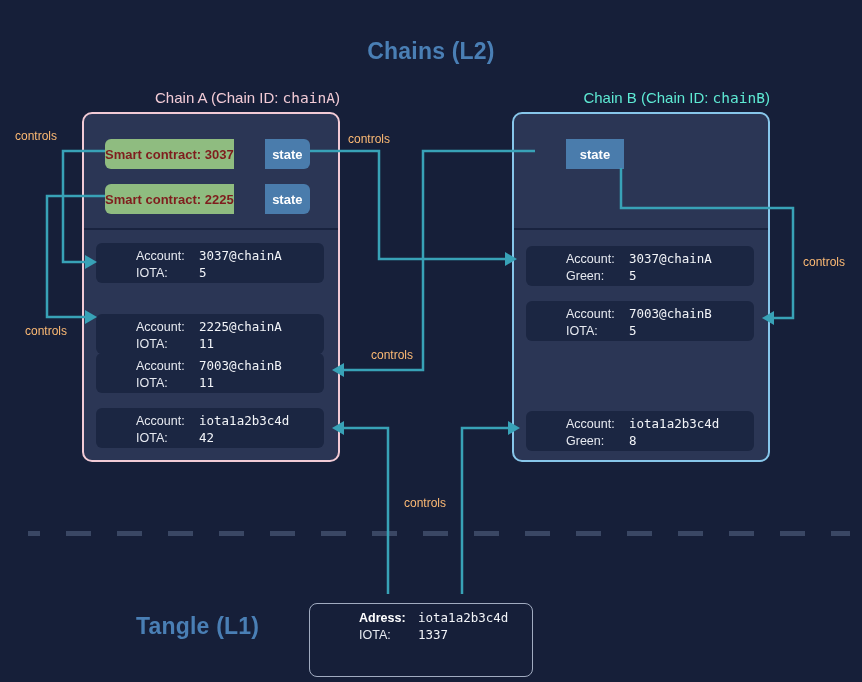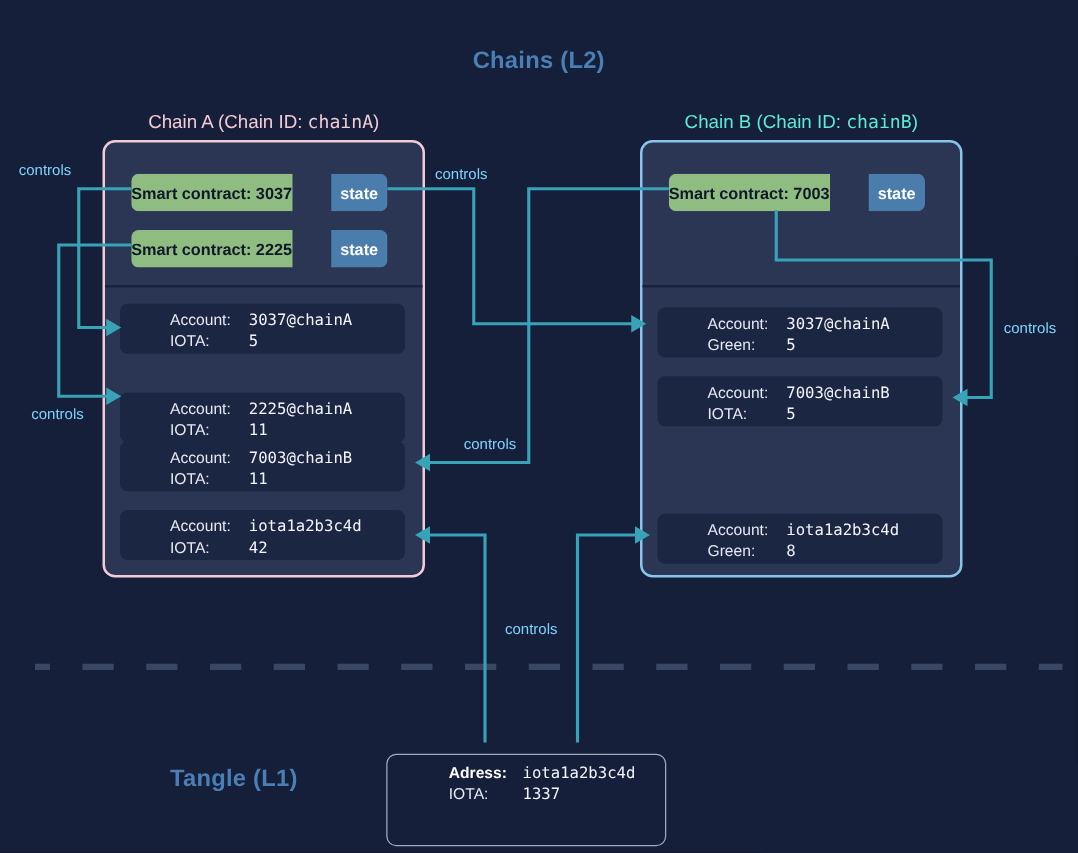--- a/index.html
+++ b/index.html
@@ -6,49 +6,49 @@
   #canvas{
     position:relative;width:862px;height:682px;overflow:hidden;
     background:#161F39;
     font-family:"Liberation Sans",sans-serif;
     -webkit-font-smoothing:antialiased;
   }
   .mono{font-family:"DejaVu Sans Mono",monospace;}
 
   
   .section-title{
-    position:absolute;color:#4A7FB5;font-weight:bold;font-size:19px;letter-spacing:.2px;
+    position:absolute;color:#4A7FB5;font-weight:bold;font-size:23px;letter-spacing:.2px;
   }
   #l2-title{top:38px;left:0;width:862px;text-align:center;}
   #l1-title{top:613px;left:136px;}
 
   
   .chain-title{
-    position:absolute;top:89px;width:258px;text-align:center;font-size:15px;white-space:nowrap;
+    position:absolute;top:89px;width:258px;text-align:right;font-size:15px;white-space:nowrap;
   }
   .chain-title .mono{font-size:14.5px;}
   #chain-a-title{left:82px;color:#F2CBD6;}
   #chain-b-title{left:512px;color:#5eead4;}
   .chain-box{
     position:absolute;top:112px;width:254px;height:346px;border-radius:10px;
     background:#2B3655;border:2px solid;
   }
   #chain-a-box{left:82px;border-color:#F2CBD6;}
   #chain-b-box{left:512px;border-color:#87C6EA;}
   .chain-divider{
     position:absolute;left:0;top:114px;width:100%;height:2px;background:#19233F;
   }
 
   
   .sc-pill{
     position:absolute;left:21px;width:205px;height:30px;border-radius:6px;
     display:flex;overflow:hidden;
   }
   .sc-label{
-    width:147px;background:#8FBC80;color:#0f172a;font-weight:bold;font-size:13px;
+    width:147px;background:#8FBC80;color:#7f1d1d;font-weight:bold;font-size:13px;
     display:flex;align-items:center;justify-content:center;white-space:nowrap;
   }
   .sc-state{
     width:58px;background:#4A7CAC;color:#FFFFFF;font-weight:bold;font-size:13px;
     display:flex;align-items:center;justify-content:center;margin-left:31px;
   }
 
   
   .acct{
     position:absolute;left:12px;width:228px;height:40px;border-radius:6px;
@@ -65,21 +65,21 @@
     border:1.5px solid rgba(186,196,216,0.85);box-sizing:border-box;
     padding:6px 0 0 49px;color:#E6E9F0;font-size:12.5px;
   }
   #l1-box .row{line-height:15.5px;white-space:nowrap;}
   #l1-box .lbl{display:inline-block;width:59px;}
   #l1-box .row:first-child .lbl{font-weight:bold;color:#FFFFFF;}
   #l1-box .val{font-family:"DejaVu Sans Mono",monospace;font-size:12.5px;color:#F2F4F8;}
 
   
   .controls-label{
-    position:absolute;color:#7dd3fc;font-size:12px;white-space:nowrap;
+    position:absolute;color:#fdba74;font-size:12px;white-space:nowrap;
   }
 
   
   #connectors{position:absolute;left:0;top:0;width:862px;height:682px;pointer-events:none;}
   .conn{stroke:#38A2B7;stroke-width:2.5;fill:none;}
   .arrow{fill:#38A2B7;stroke:none;}
   .dash-line{stroke:#3A4764;stroke-width:5;}
 </style>
 </head>
 <body>
@@ -116,21 +116,20 @@
       <div class="row"><span class="lbl">IOTA:</span><span class="val">11</span></div>
     </div>
     <div class="acct" style="top:294px">
       <div class="row"><span class="lbl">Account:</span><span class="val">iota1a2b3c4d</span></div>
       <div class="row"><span class="lbl">IOTA:</span><span class="val">42</span></div>
     </div>
   </div>
 
   <div id="chain-b-box" class="chain-box">
     <div class="sc-pill" style="top:25px">
-      <span class="sc-label">Smart contract: 7003</span>
       <span class="sc-state">state</span>
     </div>
     <div class="chain-divider"></div>
     <div class="acct" style="top:132px">
       <div class="row"><span class="lbl">Account:</span><span class="val">3037@chainA</span></div>
       <div class="row"><span class="lbl">Green:</span><span class="val">5</span></div>
     </div>
     <div class="acct" style="top:187px">
       <div class="row"><span class="lbl">Account:</span><span class="val">7003@chainB</span></div>
       <div class="row"><span class="lbl">IOTA:</span><span class="val">5</span></div>

